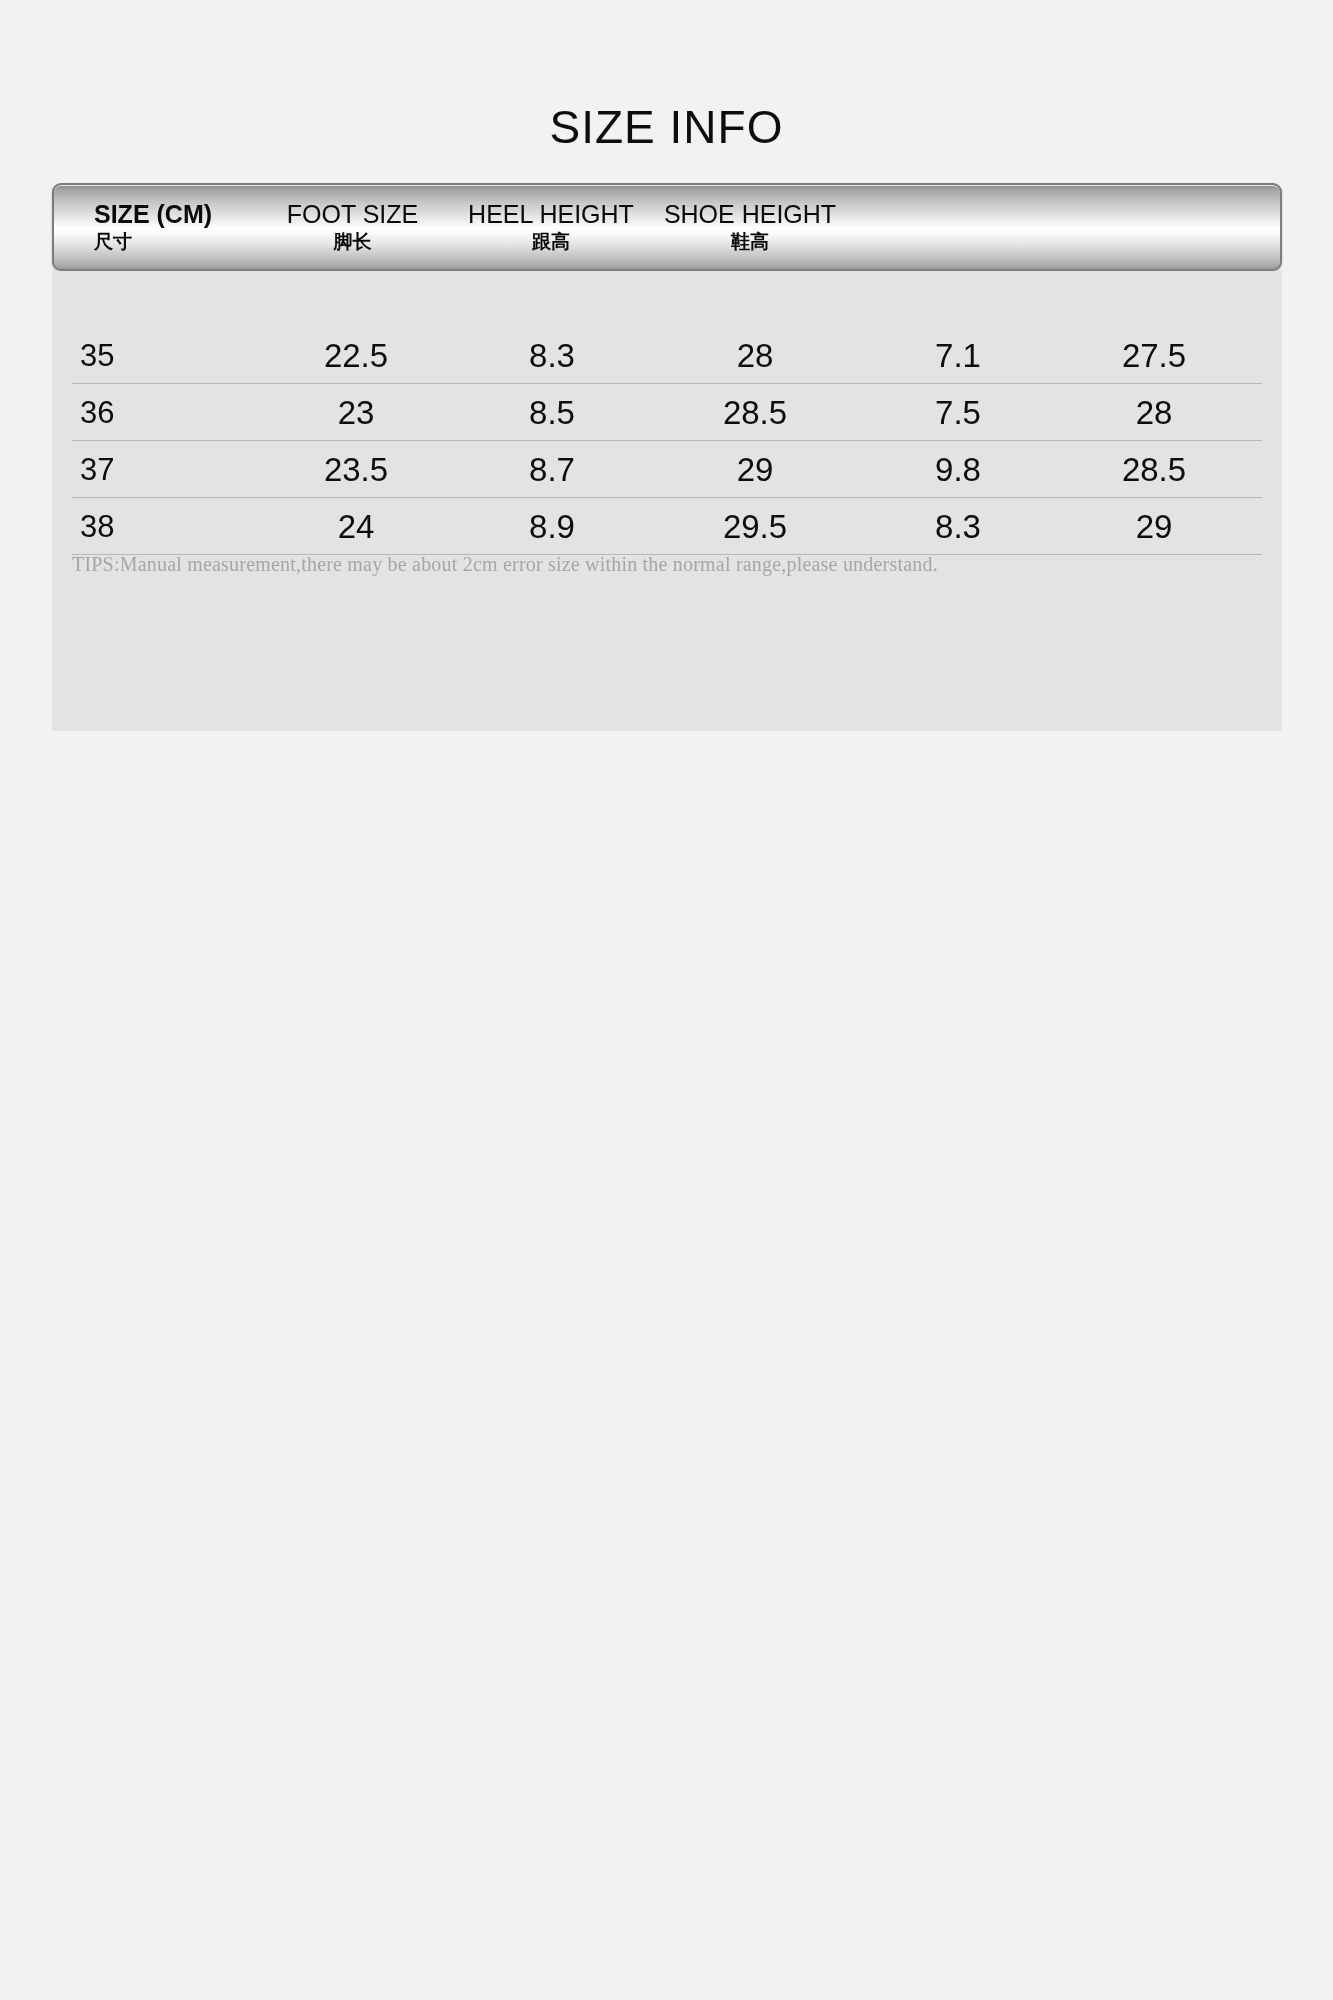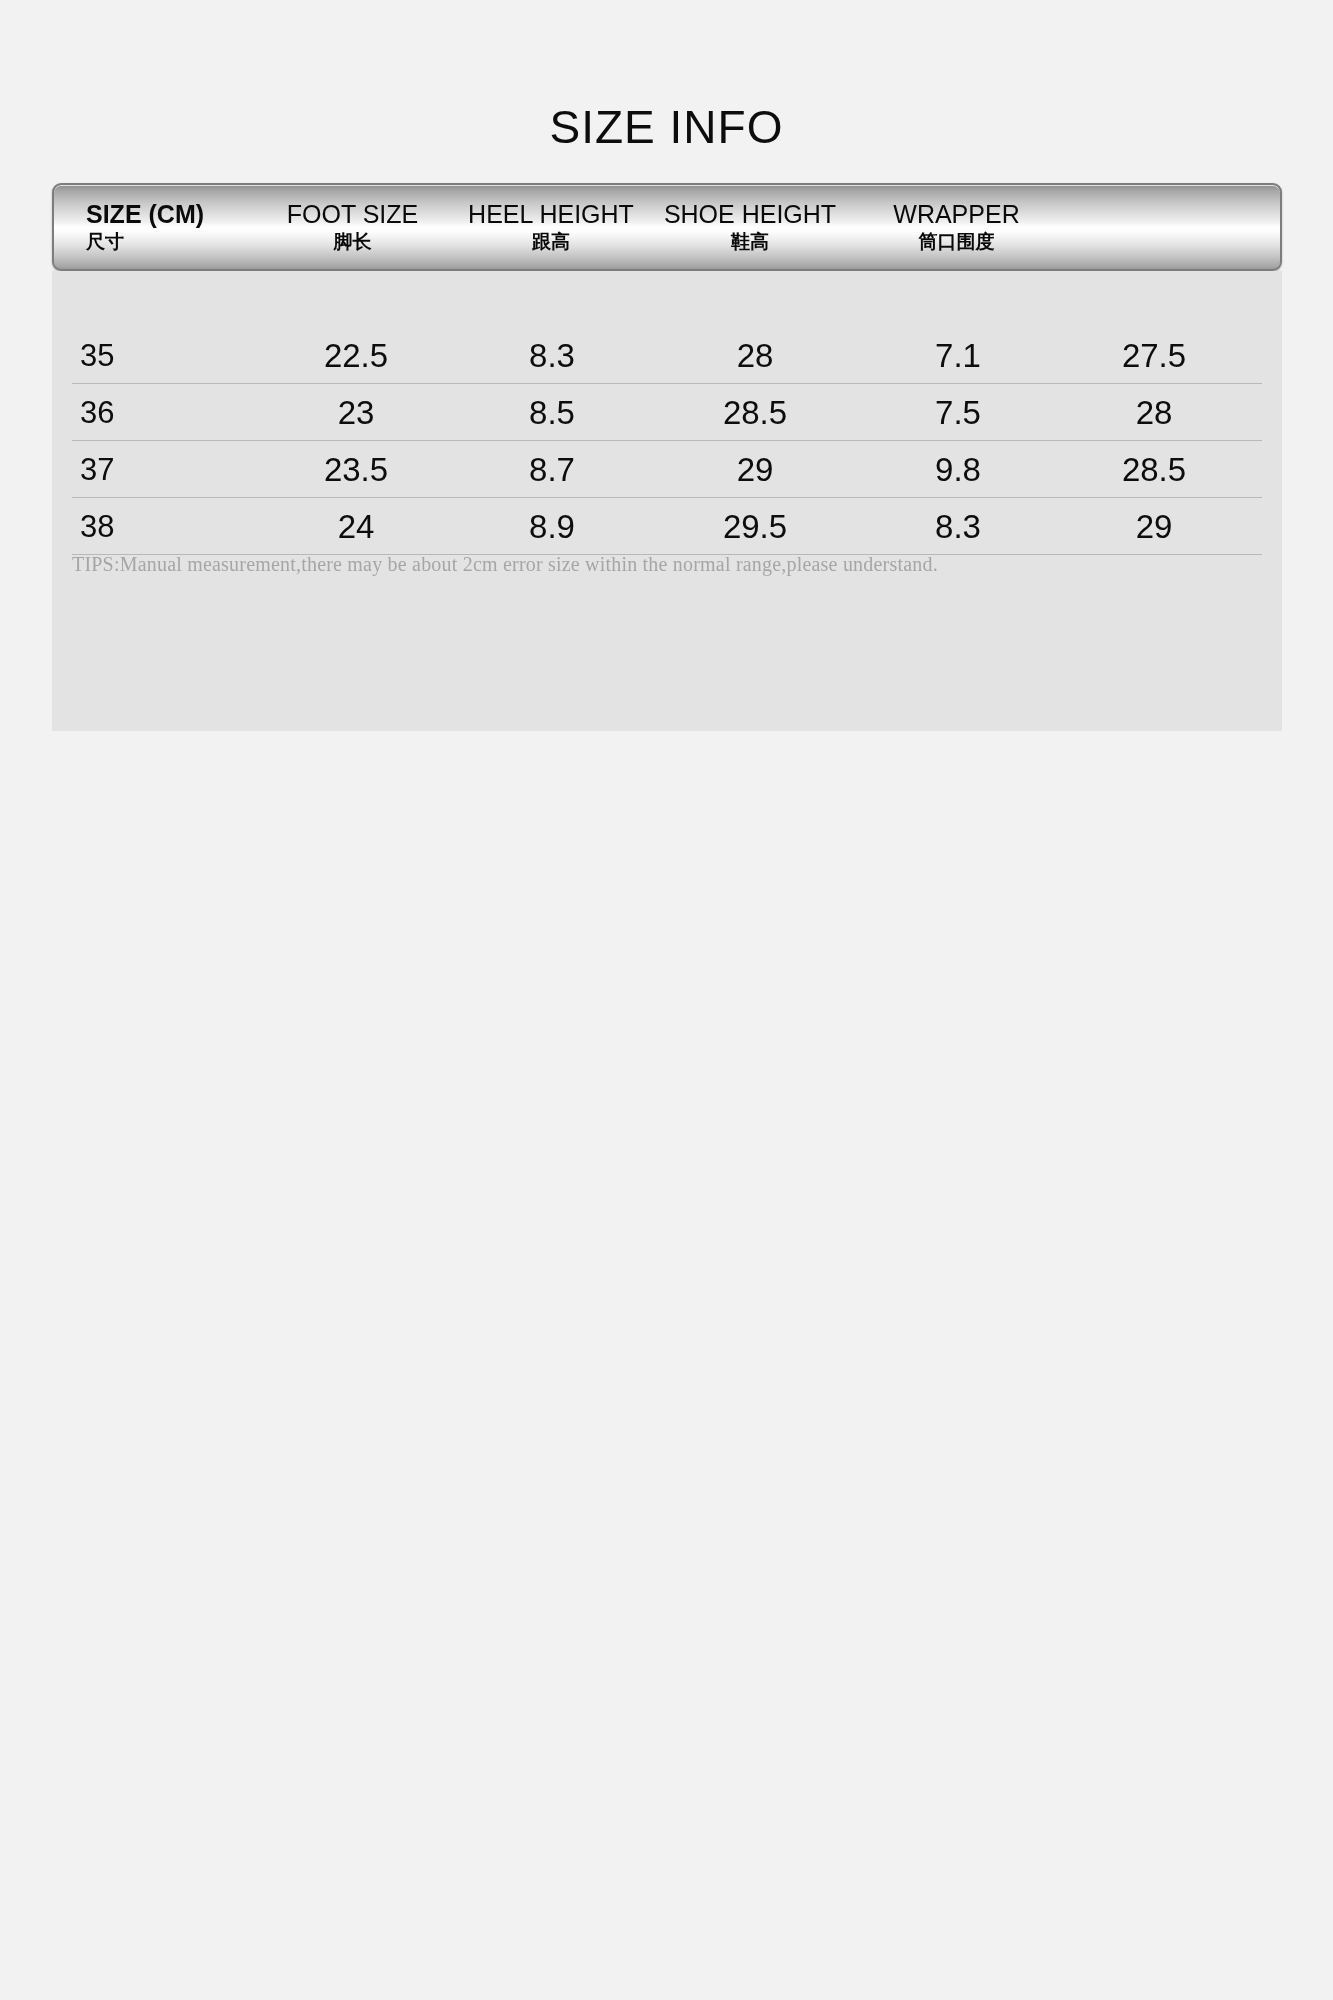--- a/index.html
+++ b/index.html
@@ -79,21 +79,21 @@
   }
   .table-header .hcell .zh {
     display: block;
     font-size: 19px;
     line-height: 25px;
     font-weight: 700;
     white-space: nowrap;
   }
   .table-header .hcell.first {
     text-align: left;
-    padding-left: 32px;
+    padding-left: 40px;
   }
   .table-header .hcell.first .en {
     font-weight: 700;
     font-size: 25px;
   }
   .table-header .hcell.first .zh {
     text-align: left;
   }
 
   
@@ -173,24 +173,20 @@
       <span class="zh">脚长</span>
     </div>
     <div class="hcell hc2">
       <span class="en">HEEL HEIGHT</span>
       <span class="zh">跟高</span>
     </div>
     <div class="hcell hc4">
       <span class="en">SHOE HEIGHT</span>
       <span class="zh">鞋高</span>
     </div>
-    <div class="hcell hc5">
-      <span class="en">WRAPPER</span>
-      <span class="zh">筒口围度</span>
-    </div>
   </div>
 
   <div class="table-body">
 
     <div class="trow first">
       <div class="cell sizecell c0">35</div>
       <div class="cell c1">22.5</div>
       <div class="cell c2">8.3</div>
       <div class="cell c3">28</div>
       <div class="cell c4">7.1</div>

